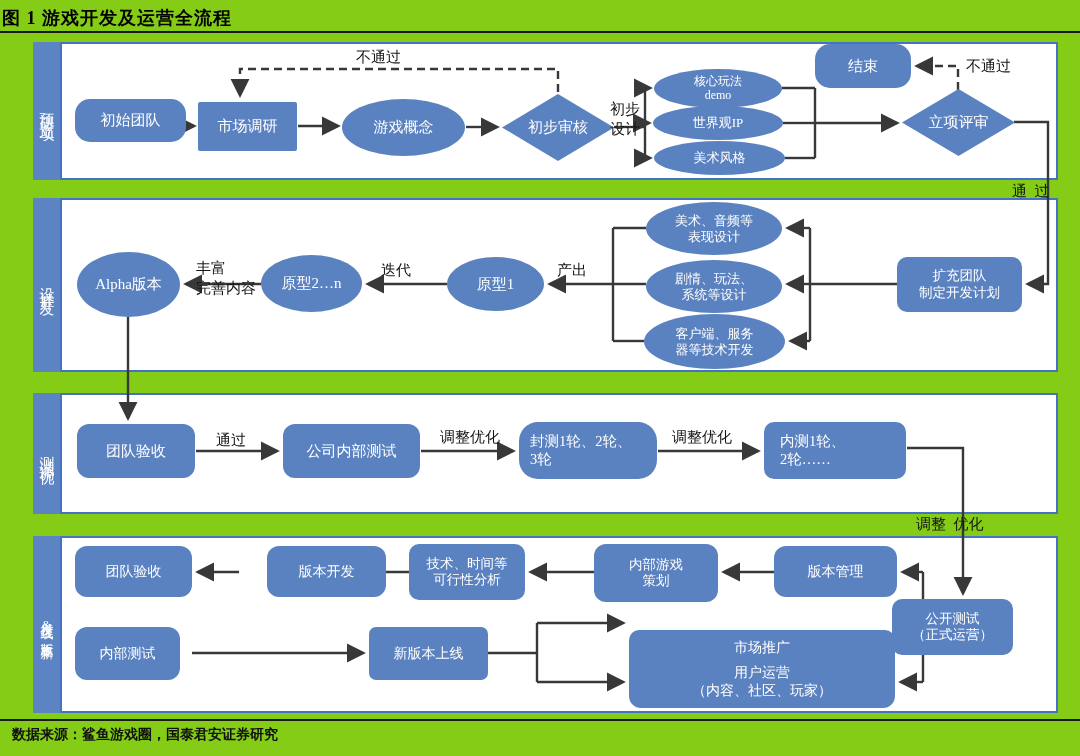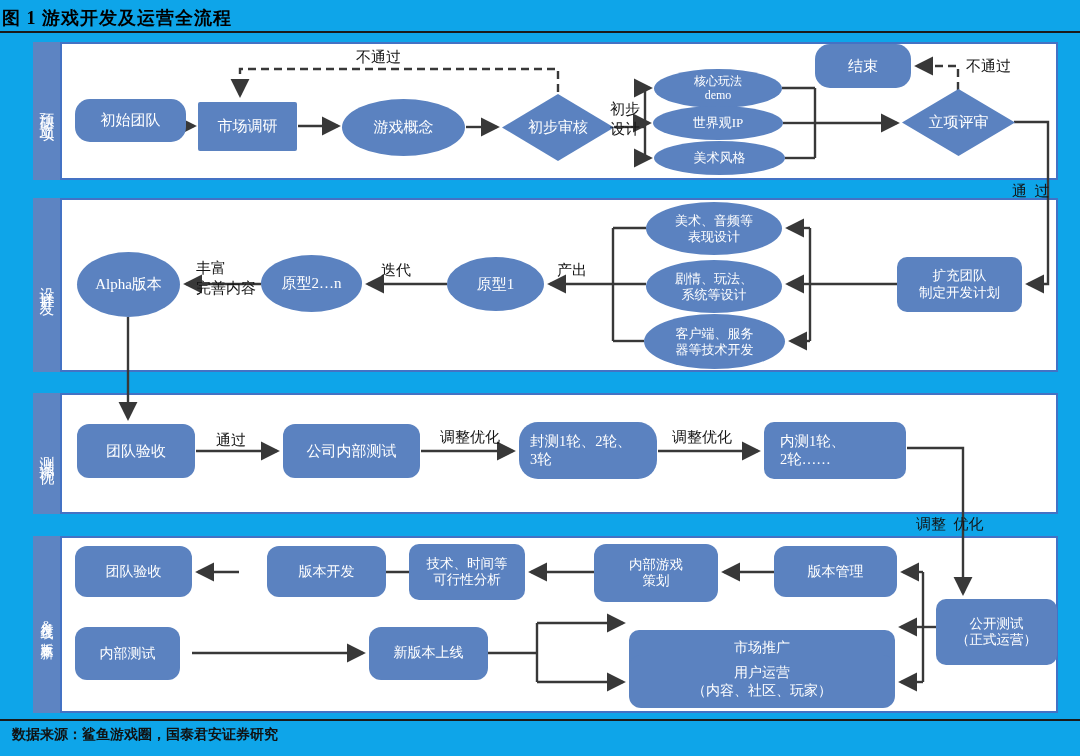--- a/index.html
+++ b/index.html
@@ -1,16 +1,16 @@
 <!DOCTYPE html>
 <html><head>
 <meta charset="utf-8">
 <style>
   html,body{margin:0;padding:0;background:#fff;}
-  #page{position:relative;width:1080px;height:756px;background:#0ea5e9;overflow:hidden;
+  #page{position:relative;width:1080px;height:756px;background:#84cc16;overflow:hidden;
         font-family:"Liberation Serif",serif;}
   #title{position:absolute;left:2px;top:6px;font-size:18px;font-weight:bold;color:#000;
          font-family:"Liberation Serif",serif;letter-spacing:1px;}
   .rule{position:absolute;left:0;width:1080px;height:2px;background:#1a1a1a;}
   #source{position:absolute;left:12px;top:726px;font-size:14px;font-weight:bold;color:#111;}
   .band{position:absolute;left:60px;width:998px;background:#fff;border:2px solid #4472c4;box-sizing:border-box;}
   .strip{position:absolute;left:33px;width:27px;background:#5d84c2;color:#fff;
          display:flex;align-items:center;justify-content:center;
          writing-mode:vertical-rl;text-orientation:upright;font-size:15px;letter-spacing:5px;}
   .node{position:absolute;display:flex;align-items:center;justify-content:center;
@@ -149,24 +149,24 @@
   <div class="lbl" style="left:672px;top:427px;">调整优化</div>
   <div class="lbl" style="left:916px;top:514px;">调整  优化</div>
 
   <div class="node rounded" style="left:75px;top:546px;width:117px;height:51px;border-radius:12px;font-size:14px;">团队验收</div>
   <div class="node rounded" style="left:239px;top:546px;width:119px;height:51px;border-radius:12px;font-size:14px;margin-left:28px;">版本开发</div>
   <div class="node rounded" style="left:409px;top:544px;width:116px;height:56px;border-radius:10px;font-size:13.5px;">技术、时间等
 可行性分析</div>
   <div class="node rounded" style="left:594px;top:544px;width:124px;height:58px;border-radius:12px;font-size:13.5px;">内部游戏
 策划</div>
   <div class="node rounded" style="left:774px;top:546px;width:123px;height:51px;border-radius:12px;font-size:14px;">版本管理</div>
-  <div class="node rounded" style="left:936px;top:599px;width:121px;height:66px;border-radius:10px;font-size:13.5px;">公开测试
+  <div class="node rounded" style="left:892px;top:599px;width:121px;height:56px;border-radius:10px;font-size:13.5px;">公开测试
 （正式运营）</div>
   <div class="node rounded" style="left:75px;top:627px;width:105px;height:53px;border-radius:12px;font-size:14px;">内部测试</div>
-  <div class="node rounded" style="left:369px;top:627px;width:119px;height:53px;border-radius:12px;font-size:14px;font-family:Liberation Mono, monospace;">新版本上线</div>
+  <div class="node rounded" style="left:369px;top:627px;width:119px;height:53px;border-radius:7px;font-size:14px;">新版本上线</div>
   <div class="node rounded" style="left:629px;top:599px;width:266px;height:53px;border-radius:10px;font-size:14px;margin-top:31px;">市场推广
 （品牌、赛事、渠道）</div>
   <div class="node rounded" style="left:629px;top:655px;width:266px;height:53px;border-radius:12px;font-size:14px;">用户运营
 （内容、社区、玩家）</div>
 
   <div class="rule" style="top:719px;"></div>
   <div id="source">数据来源：鲨鱼游戏圈，国泰君安证券研究</div>
 
 </div>
 

